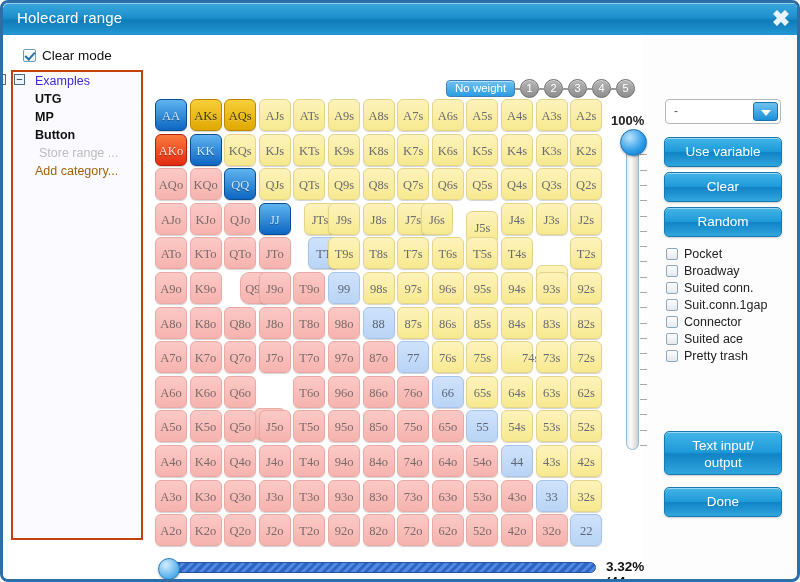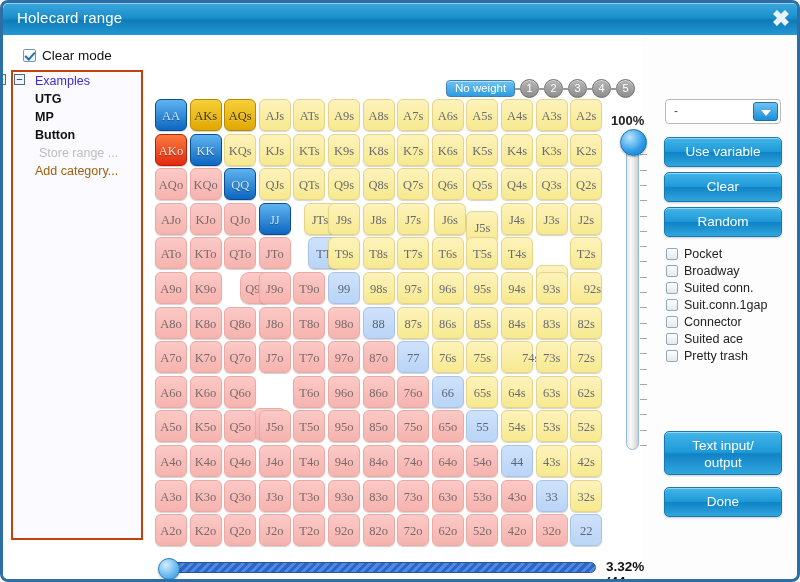--- a/index.html
+++ b/index.html
@@ -238,21 +238,21 @@
         <div class="cell c-suited" style="left: 380.6px; top: 69.2px;">Q3s</div>
         <div class="cell c-suited" style="left: 415.2px; top: 69.2px;">Q2s</div>
         <div class="cell c-offsuit" style="left: 0px; top: 103.8px;">AJo</div>
         <div class="cell c-offsuit" style="left: 34.6px; top: 103.8px;">KJo</div>
         <div class="cell c-offsuit" style="left: 69.2px; top: 103.8px;">QJo</div>
         <div class="cell c-pairsel" style="left: 103.8px; top: 103.8px;">JJ</div>
         <div class="cell c-suited" style="left: 137px; top: 103.8px; margin-left: 12px;">JTs</div>
         <div class="cell c-suited" style="left: 173px; top: 103.8px;">J9s</div>
         <div class="cell c-suited" style="left: 207.6px; top: 103.8px;">J8s</div>
         <div class="cell c-suited" style="left: 242.2px; top: 103.8px;">J7s</div>
-        <div class="cell c-suited" style="left: 279px; top: 103.8px;">J6s</div>
+        <div class="cell c-suited" style="left: 266px; top: 103.8px;">J6s</div>
         <div class="cell c-suited" style="left: 311.4px; top: 103.8px; margin-top: 8px;">J5s</div>
         <div class="cell c-suited" style="left: 346px; top: 103.8px;">J4s</div>
         <div class="cell c-suited" style="left: 380.6px; top: 103.8px;">J3s</div>
         <div class="cell c-suited" style="left: 415.2px; top: 103.8px;">J2s</div>
         <div class="cell c-offsuit" style="left: 0px; top: 138.4px;">ATo</div>
         <div class="cell c-offsuit" style="left: 34.6px; top: 138.4px;">KTo</div>
         <div class="cell c-offsuit" style="left: 69.2px; top: 138.4px;">QTo</div>
         <div class="cell c-offsuit" style="left: 103.8px; top: 138.4px;">JTo</div>
         <div class="cell c-pairlight" style="left: 153px; top: 138.4px;">TT</div>
         <div class="cell c-suited" style="left: 173px; top: 138.4px;">T9s</div>
@@ -268,21 +268,21 @@
         <div class="cell c-offsuit" style="left: 85px; top: 173px; border-radius: 9px;">Q9o</div>
         <div class="cell c-offsuit" style="left: 103.8px; top: 173px;">J9o</div>
         <div class="cell c-offsuit" style="left: 138.4px; top: 173px;">T9o</div>
         <div class="cell c-pairlight" style="left: 173px; top: 173px;">99</div>
         <div class="cell c-suited" style="left: 207.6px; top: 173px;">98s</div>
         <div class="cell c-suited" style="left: 242.2px; top: 173px;">97s</div>
         <div class="cell c-suited" style="left: 276.8px; top: 173px;">96s</div>
         <div class="cell c-suited" style="left: 311.4px; top: 173px;">95s</div>
         <div class="cell c-suited" style="left: 346px; top: 173px;">94s</div>
         <div class="cell c-suited" style="left: 380.6px; top: 173px;">93s</div>
-        <div class="cell c-suited" style="left: 415.2px; top: 173px; text-align: right;">92s</div>
+        <div class="cell c-suited" style="left: 415.2px; top: 173px;">92s</div>
         <div class="cell c-offsuit" style="left: 0px; top: 207.6px;">A8o</div>
         <div class="cell c-offsuit" style="left: 34.6px; top: 207.6px;">K8o</div>
         <div class="cell c-offsuit" style="left: 69.2px; top: 207.6px;">Q8o</div>
         <div class="cell c-offsuit" style="left: 103.8px; top: 207.6px;">J8o</div>
         <div class="cell c-offsuit" style="left: 138.4px; top: 207.6px;">T8o</div>
         <div class="cell c-offsuit" style="left: 173px; top: 207.6px;">98o</div>
         <div class="cell c-pairlight" style="left: 207.6px; top: 207.6px;">88</div>
         <div class="cell c-suited" style="left: 242.2px; top: 207.6px;">87s</div>
         <div class="cell c-suited" style="left: 276.8px; top: 207.6px;">86s</div>
         <div class="cell c-suited" style="left: 311.4px; top: 207.6px;">85s</div>

